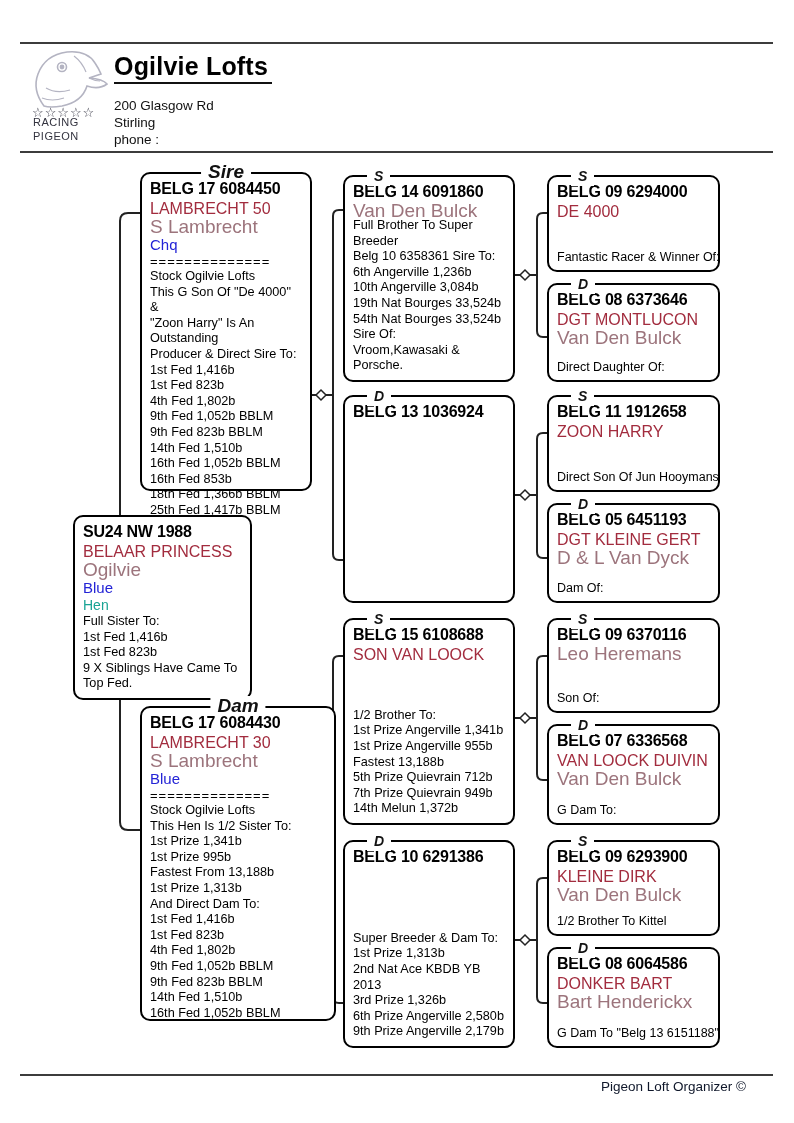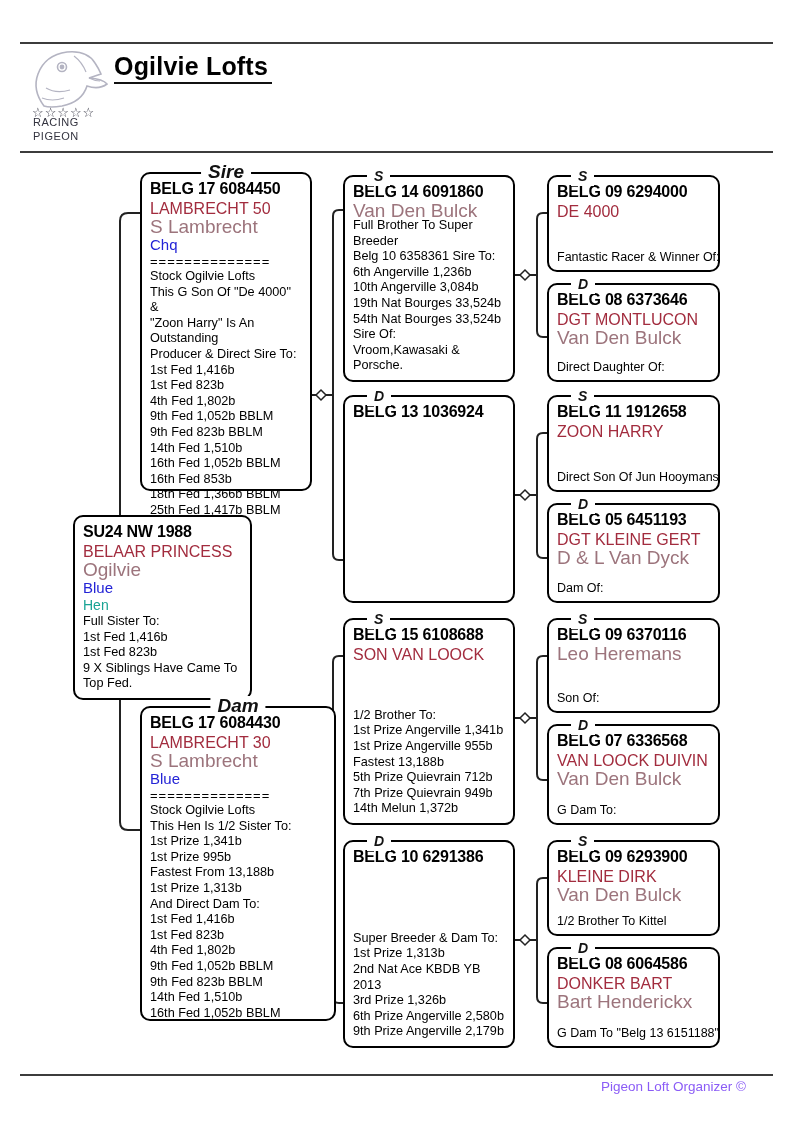--- a/index.html
+++ b/index.html
@@ -28,21 +28,21 @@
   .pname{font-size:16px;line-height:19px;color:#a22c3e;white-space:nowrap;}
   .breeder{font-size:19px;line-height:18px;color:#9c747c;}
   .plumage{font-size:15px;line-height:18px;color:#2323d6;}
   .sex{font-size:14px;line-height:17px;color:#18a394;}
   .sep{font-size:13px;line-height:15px;letter-spacing:1px;}
   .details{font-size:12.7px;line-height:15.6px;white-space:pre-line;}
   .details-bottom{position:absolute;left:8px;right:4px;bottom:6px;margin-top:20px;}
   .bottomline{position:absolute;left:8px;right:4px;bottom:5px;font-size:12.5px;line-height:15px;white-space:nowrap;}
 
   .connectors{position:absolute;left:0;top:0;z-index:1;}
-  .footer-credit{position:absolute;top:1079px;right:48px;font-size:13.5px;color:#8b5cf6;text-align:right;}
+  .footer-credit{position:absolute;top:1079px;right:48px;font-size:13.5px;color:#0f172a;text-align:right;}
 </style>
 </head>
 <body>
 
 <div class="page">
 
   <div class="hrule" style="top:42px"></div>
   <div class="hrule" style="top:151px"></div>
 
   <div class="logo">
@@ -56,20 +56,25 @@
         <circle cx="32" cy="19" r="1.6" fill="#b4b4c2"></circle>
         <path d="M44 8 Q52 14 56 24" stroke-width="1.2"></path>
       </g>
     </svg>
     <div class="stars">☆☆☆☆☆</div>
     <div class="lgtxt" style="top:68px">RACING</div>
     <div class="lgtxt" style="top:82px">PIGEON</div>
   </div>
 
   <div class="title">Ogilvie Lofts</div>
+  <div class="addr">
+    <div>200 Glasgow Rd</div>
+    <div>Stirling</div>
+    <div>phone :</div>
+  </div>
 
   <svg class="connectors" width="794" height="1123" viewBox="0 0 794 1123">
     <g stroke="#222" stroke-width="2" fill="none">
 
       <path d="M140 213 L128 213 Q120 213 120 221 L120 518"></path>
       <path d="M120 698 L120 822 Q120 830 128 830 L140 830"></path>
       <path d="M312 395 L333 395"></path>
 
       <path d="M343 210 L339 210 Q333 210 333 216 L333 554 Q333 560 339 560 L343 560"></path>
 

